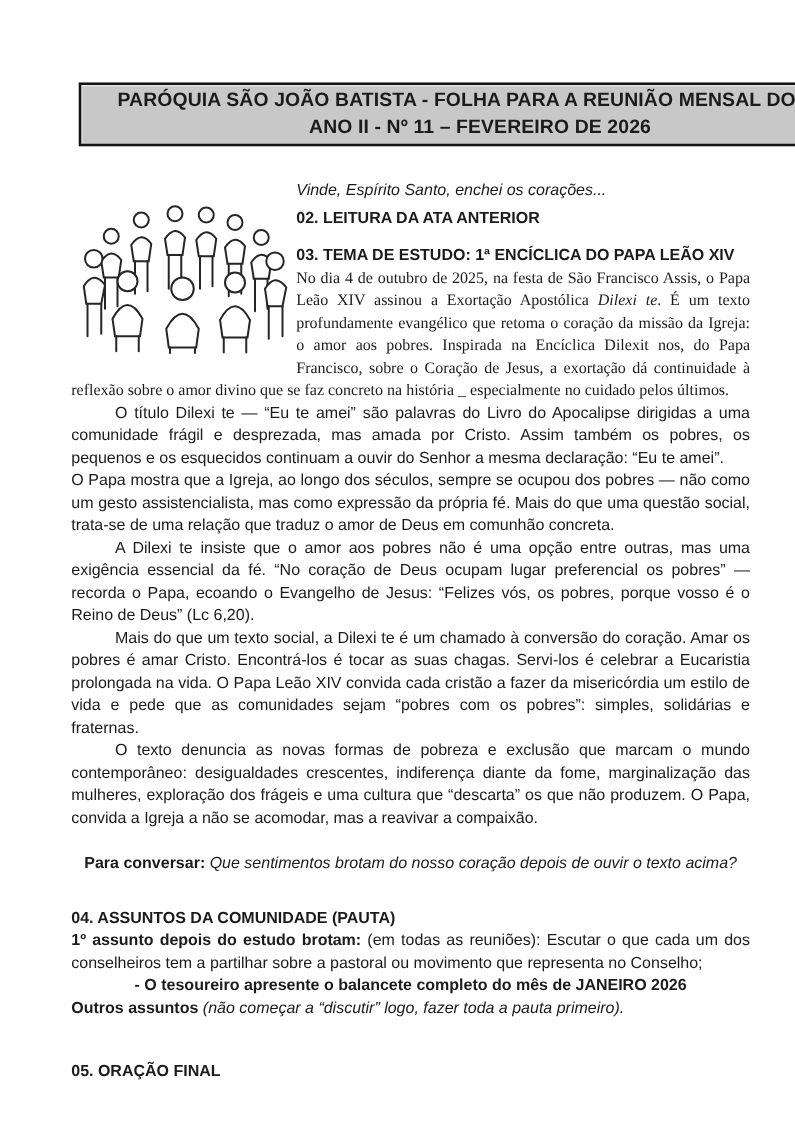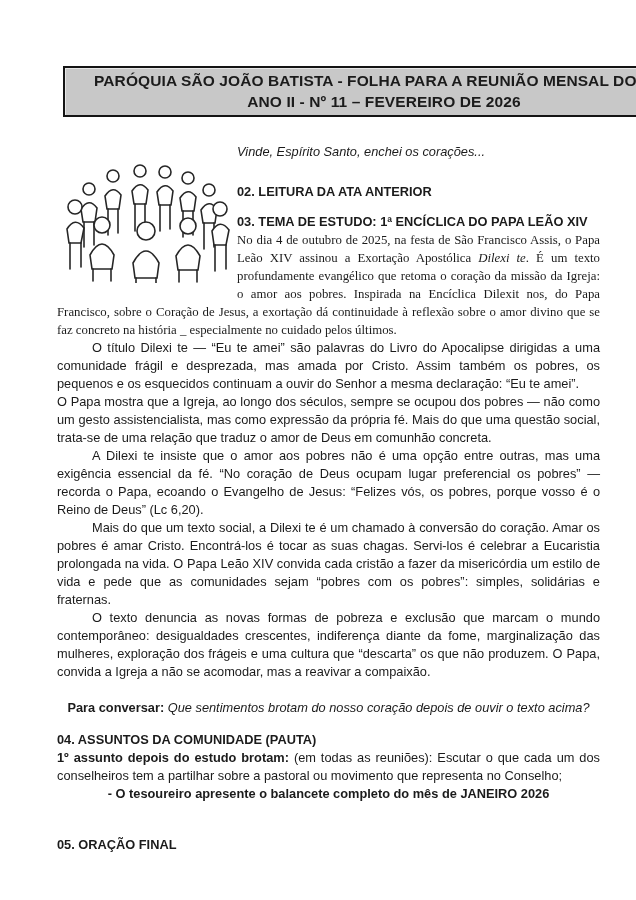--- a/index.html
+++ b/index.html
@@ -46,22 +46,22 @@
     float: left;
     width: 180px;
     height: 150px;
     padding-right: 6px;
   }
   .illustration svg { display: block; }
 
   .h { font-weight: bold; text-align: left; }
   .mt4  { margin-top: 0; font-family: Liberation Serif, serif; }
   .mt12 { margin-top: 12px; }
-  .mt14 { margin-top: 14px; }
-  .mt22 { margin-top: 22px; }
+  .mt14 { margin-top: 26px; }
+  .mt22 { margin-top: 4px; }
   .mt32 { margin-top: 33px; }
 
   .italic { font-style: italic; }
   .bold   { font-weight: bold; }
   .indent { text-indent: 35px; }
 
   .convo { margin-top: 18px; text-align: center; }
 </style>
 </head>
 <body>
@@ -164,17 +164,18 @@
     <p class="indent">O texto denuncia as novas formas de pobreza e exclusão que marcam o mundo contemporâneo: desigualdades crescentes, indiferença diante da fome, marginalização das mulheres, exploração dos frágeis e uma cultura que “descarta” os que não produzem. O Papa, convida a Igreja a não se acomodar, mas a reavivar a compaixão.</p>
 
     <p class="convo"><span class="bold">Para conversar:</span><span>&nbsp;</span><span class="italic">Que sentimentos brotam do nosso coração depois de ouvir o texto acima?</span></p>
 
     <p class="h mt14">04. ASSUNTOS DA COMUNIDADE (PAUTA)</p>
 
     <p><span class="bold">1º assunto depois do estudo brotam:</span><span>&nbsp;</span><span>(em todas as reuniões): Escutar o que cada um dos conselheiros tem a partilhar sobre a pastoral ou movimento que representa no Conselho;</span></p>
 
     <p class="bold" style="text-align:center">- O tesoureiro apresente o balancete completo do mês de JANEIRO 2026</p>
 
+    <p style="text-align:left"><span class="bold">Outros assuntos</span><span>&nbsp;</span><span class="italic">(não começar a “discutir” logo, fazer toda a pauta primeiro).</span></p>
 
     <p class="h mt32">05. ORAÇÃO FINAL</p>
 
   </div>
 </div>
 
 </body></html>

